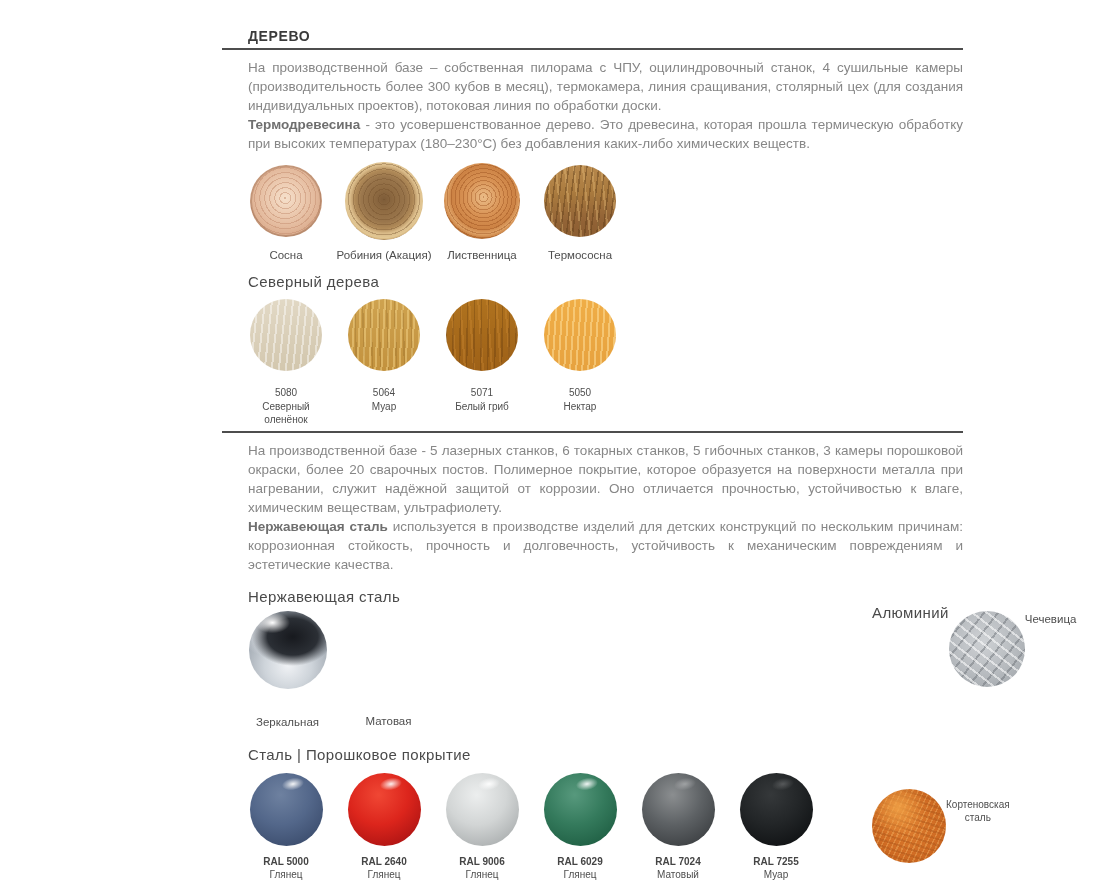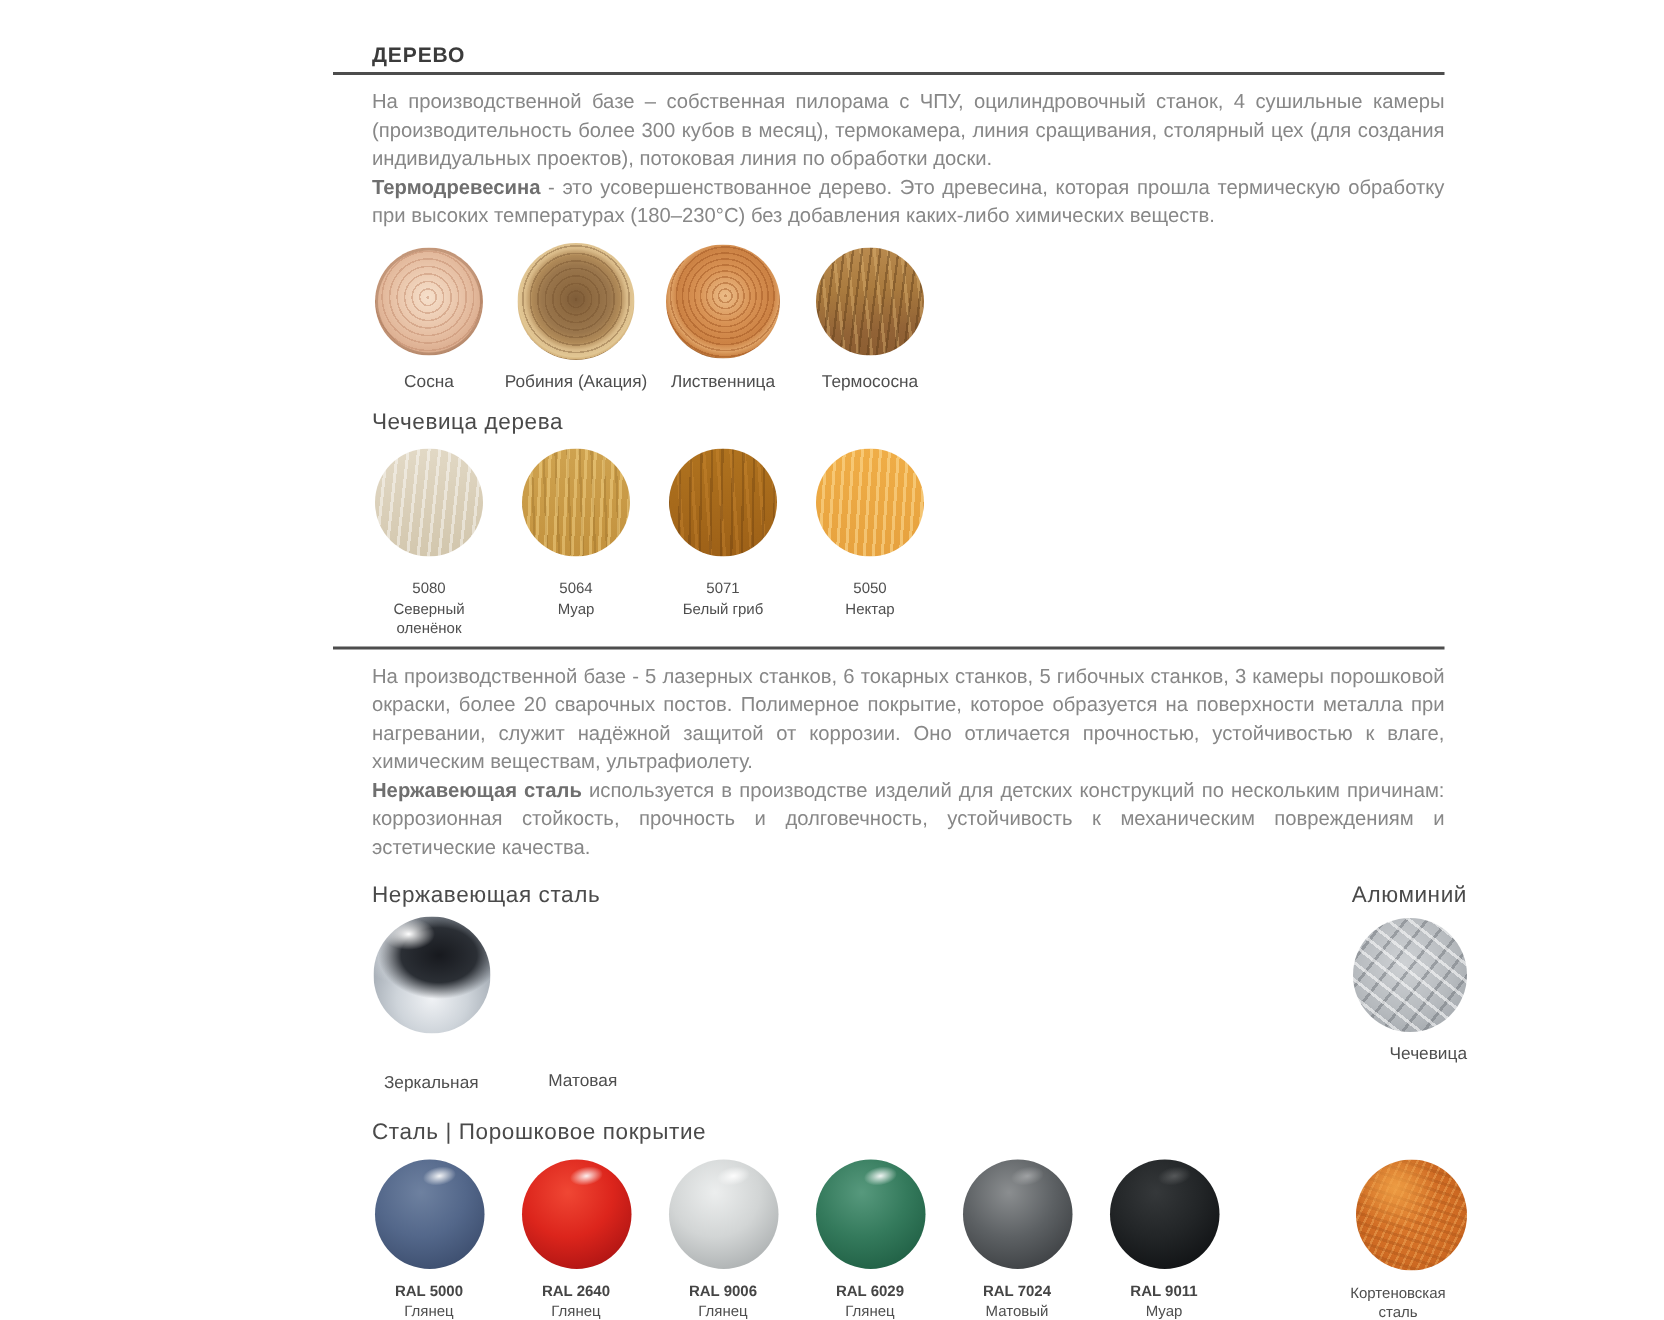--- a/index.html
+++ b/index.html
@@ -102,22 +102,22 @@
       repeating-linear-gradient(-65deg, rgba(250,192,112,.35) 0 1.5px, rgba(0,0,0,0) 1.5px 5px),
       radial-gradient(circle at 50% 50%, #dd7c2e 0%, #d06c24 55%, #c2601d 85%, #b4571a 100%); }
 
   
   .cap2 { margin-top:15px; font-size:10px; line-height:13.5px; color:#4e4e4e;
           text-align:center; max-width:92px; }
   .cap-code { display:block; }
   .ral-code { font-weight:bold; color:#454545; }
 
   .band { position:relative; }
-  .right-col { position:absolute; left:650px; top:0; width:106px; display:flex;
-               flex-direction:column; align-items:flex-end; }
+  .right-col { position:absolute; left:650px; top:16px; width:106px; display:flex;
+               align-items:flex-start; }
   .right-col .sub-title { margin:0; }
 </style>
 </head>
 <body>
 
 <div class="page">
 
   <div>
     <div class="sec-title">ДЕРЕВО</div>
     <div class="rule"></div>
@@ -146,21 +146,21 @@
           <div class="cap nowrap" style="margin-top:0">Робиния (Акация)</div>
         </div>
       <div class="cell">
           <div class="cap nowrap" style="margin-top:0">Лиственница</div>
         </div>
       <div class="cell">
           <div class="cap nowrap" style="margin-top:0">Термососна</div>
         </div>
     </div>
 
-    <div class="sub-title" style="margin-top:11px">Чечевица дерева</div>
+    <div class="sub-title" style="margin-top:11px">Северный дерева</div>
     <div class="row" style="margin-top:9px">
       <div class="cell">
         <div class="circle sw sw-5080"></div>
         <div class="cap2"><span class="cap-code">5080</span><span>Северный оленёнок</span></div>
       </div>
       <div class="cell">
         <div class="circle sw sw-5064"></div>
         <div class="cap2"><span class="cap-code">5064</span><span>Муар</span></div>
       </div>
       <div class="cell">
@@ -215,21 +215,21 @@
       <div class="cell">
         <div class="circle ral ral-6029"></div>
         <div class="cap2" style="margin-top:9px"><span class="cap-code ral-code">RAL 6029</span><span>Глянец</span></div>
       </div>
       <div class="cell">
         <div class="circle ral ral-7024"></div>
         <div class="cap2" style="margin-top:9px"><span class="cap-code ral-code">RAL 7024</span><span>Матовый</span></div>
       </div>
       <div class="cell">
         <div class="circle ral ral-9011"></div>
-        <div class="cap2" style="margin-top:9px"><span class="cap-code ral-code">RAL 9011</span><span>Муар</span></div>
+        <div class="cap2" style="margin-top:9px"><span class="cap-code ral-code">RAL 7255</span><span>Муар</span></div>
       </div>
       <div class="right-col">
         <div class="circle corten"></div>
         <div class="cap2" style="margin-top:9px">Кортеновская сталь</div>
       </div>
     </div>
 
   </div>
 
 </div>

